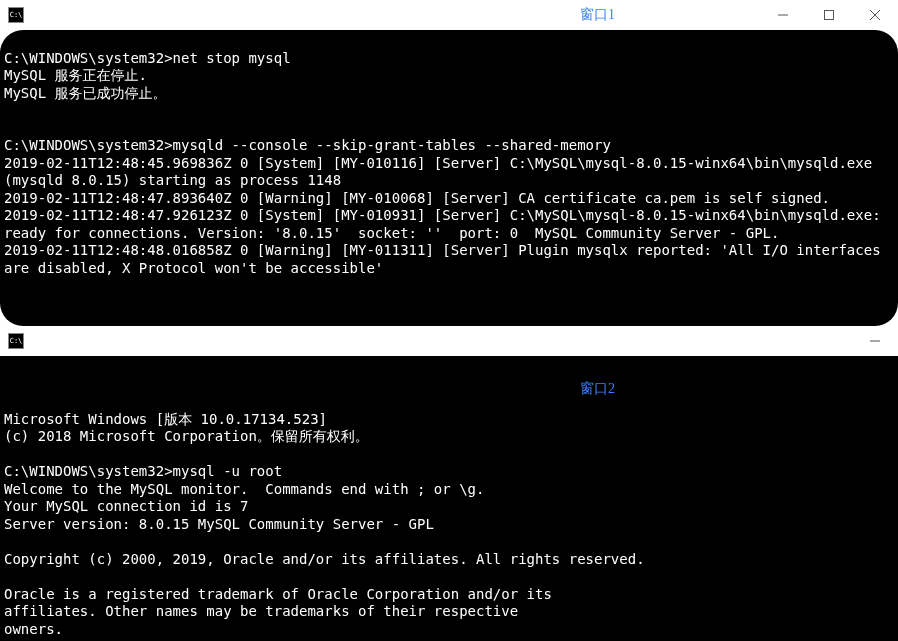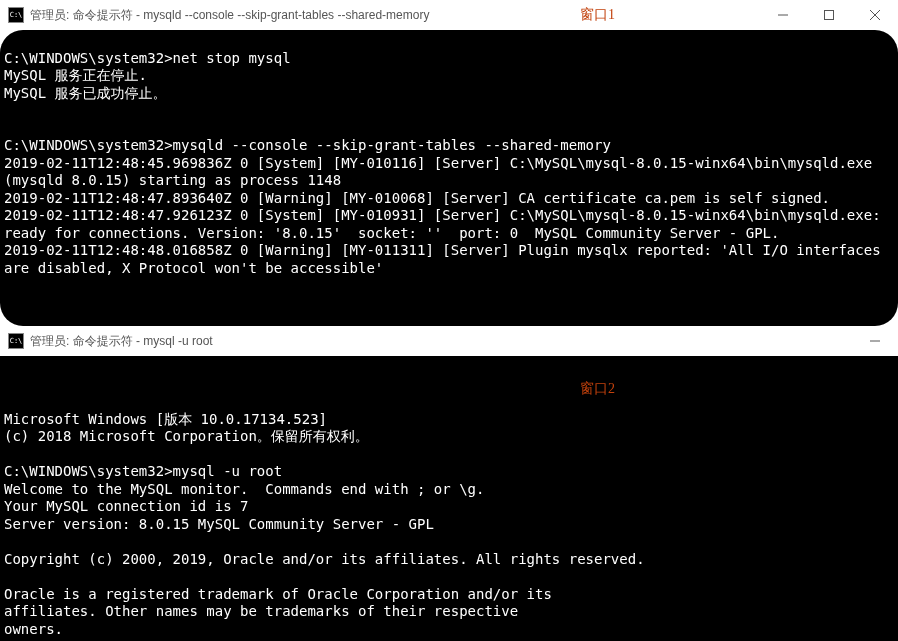--- a/index.html
+++ b/index.html
@@ -33,21 +33,21 @@
     color: #fff;
     font-size: 7px;
     display: flex;
     align-items: center;
     justify-content: center;
     font-family: monospace;
   }
   .titlebar-text { flex: 0 0 auto; }
   .winannot {
     position: absolute;
-    color: #c2410c;
+    color: #3b82f6;
     font-size: 14px;
     font-family: "SimSun", serif;
   }
   .window-controls {
     position: absolute;
     right: 0;
     top: 0;
     height: 30px;
     display: flex;
   }
@@ -74,21 +74,20 @@
   #window1 .terminal { height: 296px; border-radius: 23px; }
   #window2 .terminal { height: 295px; }
   #window2 .titlebar { background: #fff; }
 </style>
 </head>
 <body>
 
 <div id="window1" class="window">
   <div class="titlebar">
     <span class="titlebar-icon">C:\</span>
-    <span class="titlebar-text">管理员: 命令提示符 - mysqld  --console --skip-grant-tables --shared-memory</span>
     <span class="winannot" style="left:580px; top:6px;">窗口1</span>
     <div class="window-controls">
       <div class="win-btn">
         <svg viewBox="0 0 10 10">
             <line x1="0" y1="5" x2="10" y2="5"></line>
           </svg>
       </div>
       <div class="win-btn">
         <svg viewBox="0 0 10 10">
             <rect x="0.5" y="0.5" width="9" height="9"></rect>
@@ -101,21 +100,20 @@
           </svg>
       </div>
     </div>
   </div>
   <div class="terminal" id="term1"><div>&nbsp;</div><div>C:\WINDOWS\system32&gt;net stop mysql</div><div>MySQL 服务正在停止.</div><div>MySQL 服务已成功停止。</div><div>&nbsp;</div><div>&nbsp;</div><div>C:\WINDOWS\system32&gt;mysqld --console --skip-grant-tables --shared-memory</div><div>2019-02-11T12:48:45.969836Z 0 [System] [MY-010116] [Server] C:\MySQL\mysql-8.0.15-winx64\bin\mysqld.exe (mysqld 8.0.15) starting as process 1148</div><div>2019-02-11T12:48:47.893640Z 0 [Warning] [MY-010068] [Server] CA certificate ca.pem is self signed.</div><div>2019-02-11T12:48:47.926123Z 0 [System] [MY-010931] [Server] C:\MySQL\mysql-8.0.15-winx64\bin\mysqld.exe: ready for connections. Version: '8.0.15'  socket: ''  port: 0  MySQL Community Server - GPL.</div><div>2019-02-11T12:48:48.016858Z 0 [Warning] [MY-011311] [Server] Plugin mysqlx reported: 'All I/O interfaces are disabled, X Protocol won't be accessible'</div></div>
 </div>
 
 <div id="window2" class="window">
   <div class="titlebar">
     <span class="titlebar-icon">C:\</span>
-    <span class="titlebar-text">管理员: 命令提示符 - mysql  -u root</span>
     <div class="window-controls">
       <div class="win-btn">
         <svg viewBox="0 0 10 10">
             <line x1="0" y1="5" x2="10" y2="5"></line>
           </svg>
       </div>
     </div>
   </div>
   <div class="terminal" id="term2">
     <span class="winannot" style="left:580px; top:24px;">窗口2</span>

